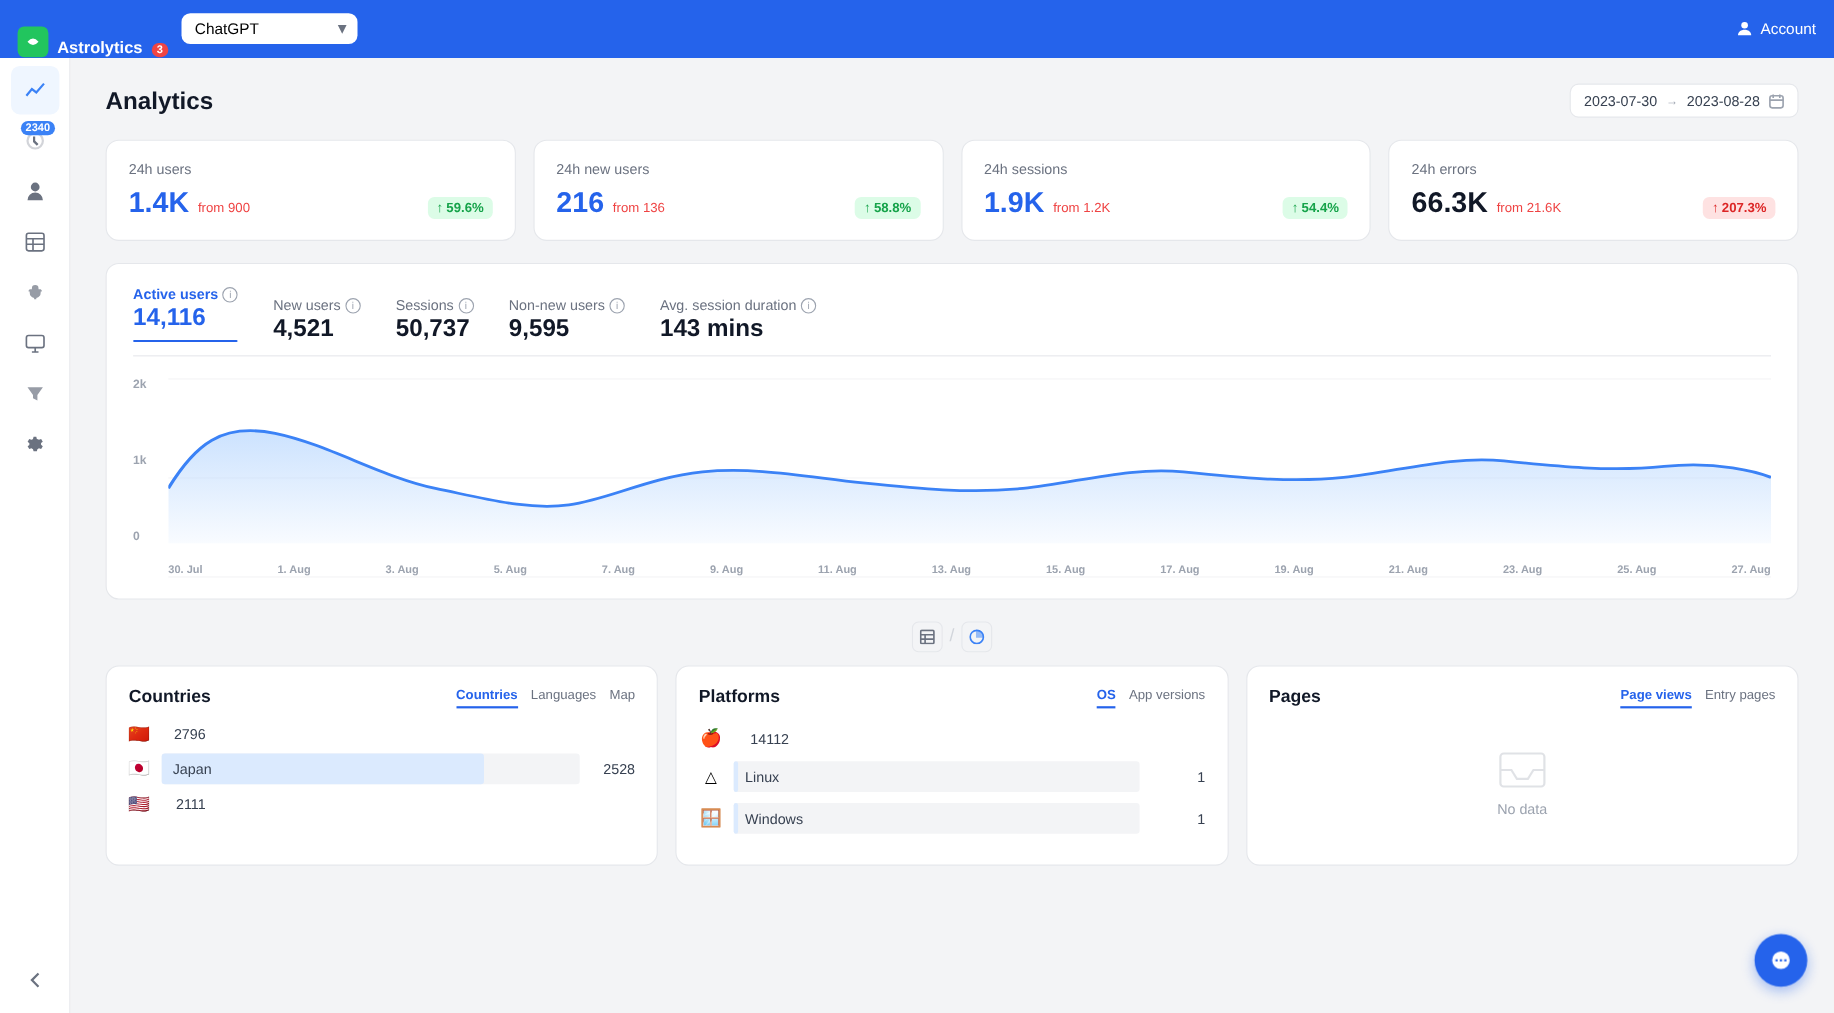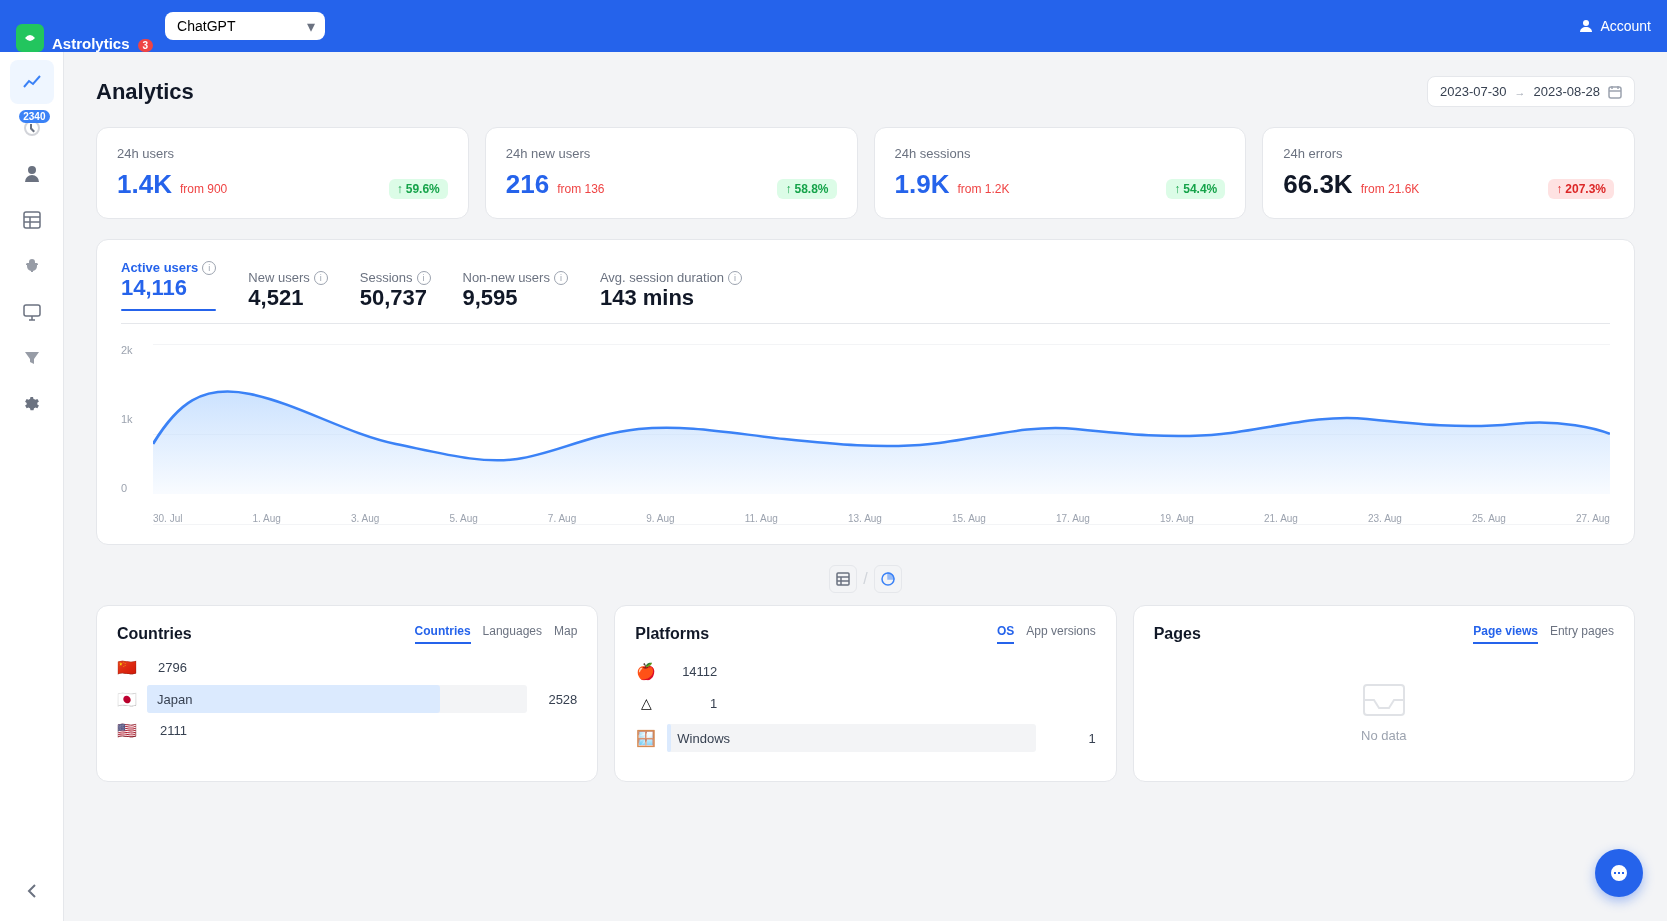--- a/index.html
+++ b/index.html
@@ -253,20 +253,21 @@
       display: inline-flex;
       align-items: center;
       justify-content: center;
       font-size: 9px;
       color: #9ca3af;
       cursor: pointer;
     }
     .chart-container {
       position: relative;
       height: 180px;
+      font-weight: bold;
     }
     .chart-y-labels {
       position: absolute;
       left: 0;
       top: 0;
       bottom: 30px;
       display: flex;
       flex-direction: column;
       justify-content: space-between;
       font-size: 11px;
@@ -800,20 +801,26 @@
             <span class="panel-tab">App versions</span>
           </div>
         </div>
 
         <div class="platform-row">
           <div class="platform-icon">🍎</div>
           <span class="platform-value">14112</span>
         </div>
         <div class="platform-row">
           <div class="platform-icon" style="font-size:14px;">△</div>
+          <div class="platform-bar-wrap">
+            <div class="platform-bar-bg">
+              <div class="platform-bar-fill" style="width:1%;"></div>
+              <span class="platform-name">Linux</span>
+            </div>
+          </div>
           <span class="platform-value">1</span>
         </div>
         <div class="platform-row">
           <div class="platform-icon">🪟</div>
           <div class="platform-bar-wrap">
             <div class="platform-bar-bg">
               <div class="platform-bar-fill" style="width:1%;"></div>
               <span class="platform-name">Windows</span>
             </div>
           </div>

